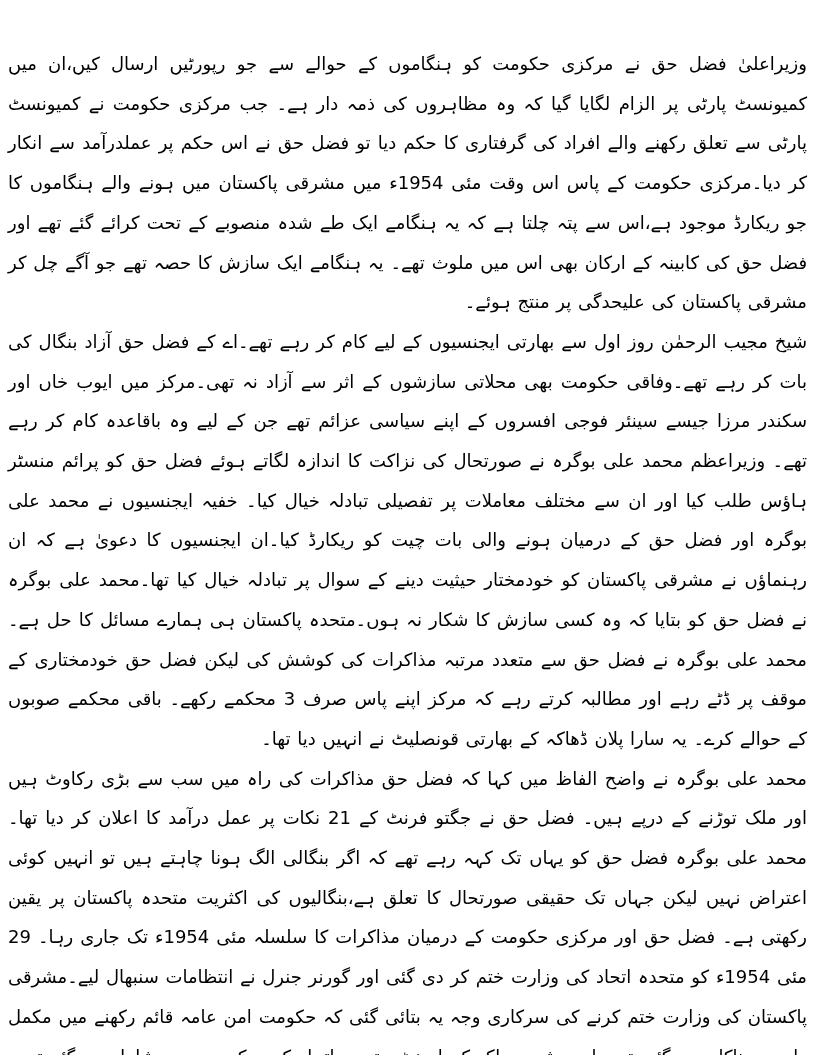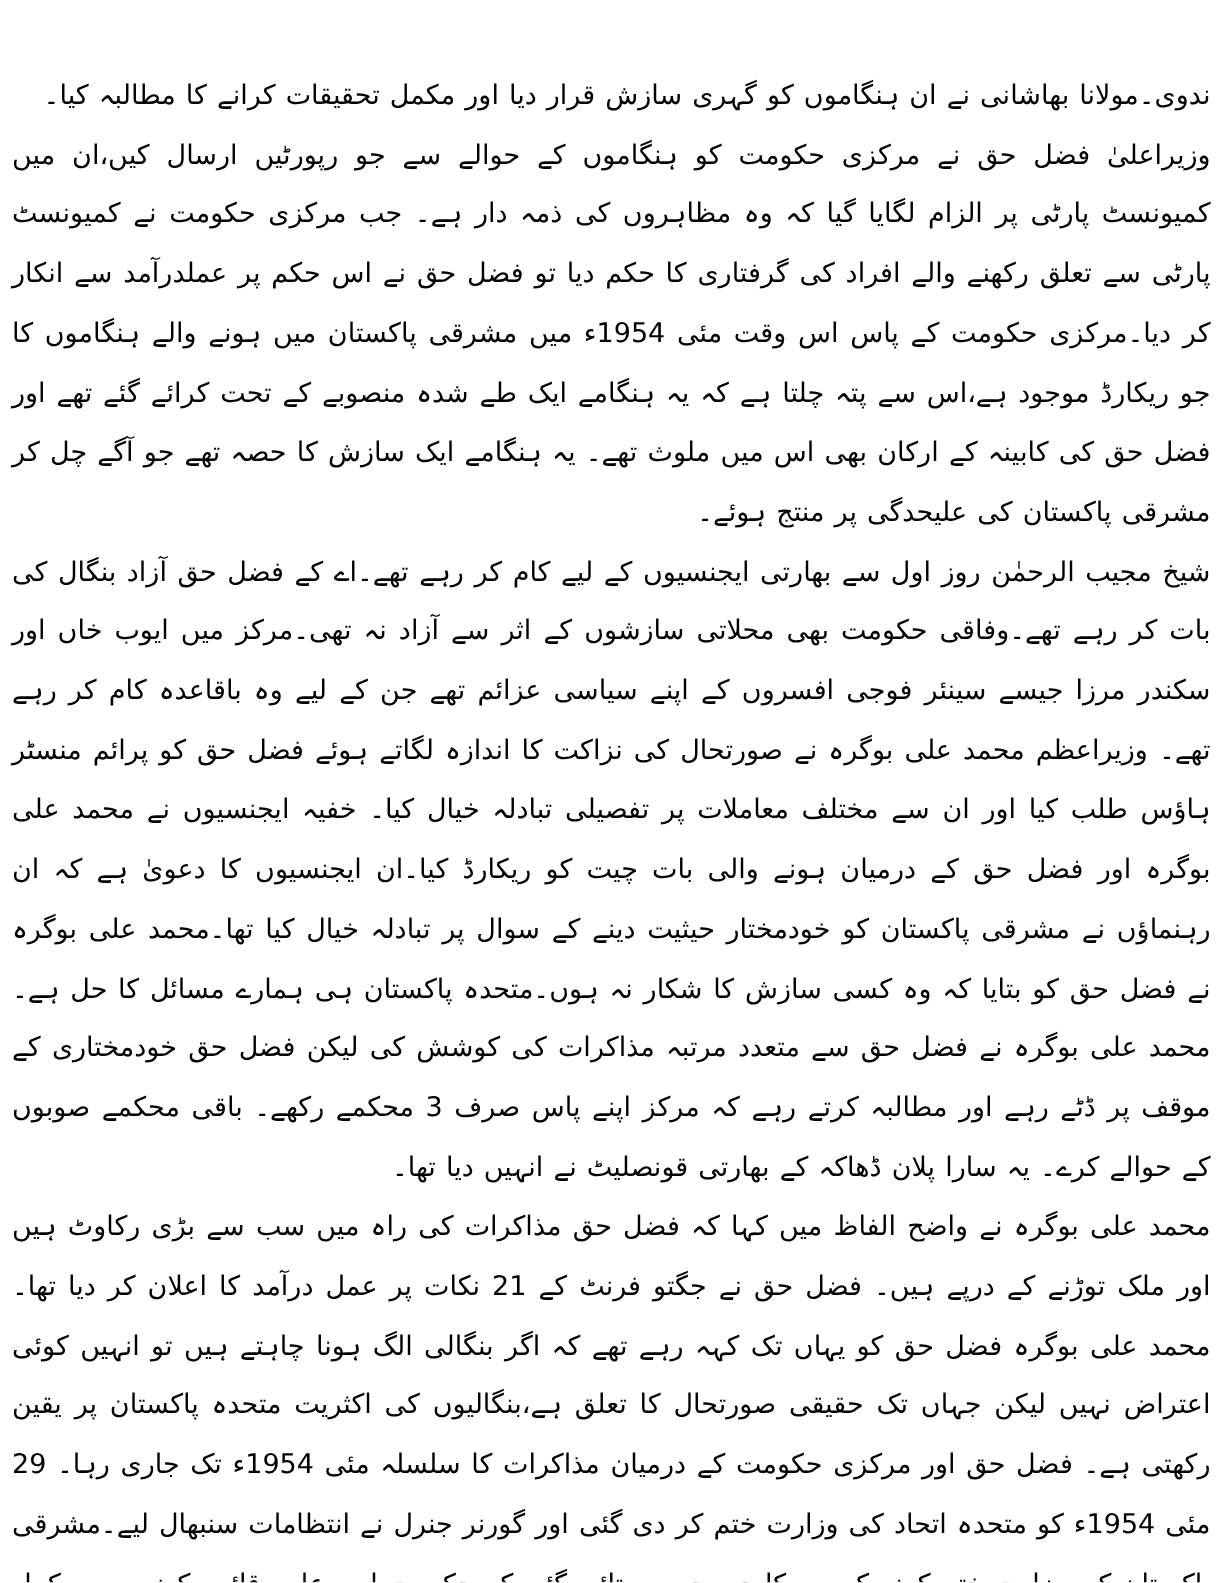--- a/index.html
+++ b/index.html
@@ -33,19 +33,18 @@
     margin: 0;
     padding: 0;
     word-spacing: 1px;
   }
 </style>
 </head>
 <body>
 
 <div class="page">
   <div class="text-body">
-    <p>ندوی۔مولانا بھاشانی نے ان ہنگاموں کو گہری سازش قرار دیا اور مکمل تحقیقات کرانے کا مطالبہ کیا۔</p>
     <p>وزیراعلیٰ فضل حق نے مرکزی حکومت کو ہنگاموں کے حوالے سے جو رپورٹیں ارسال کیں،ان میں کمیونسٹ پارٹی پر الزام لگایا گیا کہ وہ مظاہروں کی ذمہ دار ہے۔ جب مرکزی حکومت نے کمیونسٹ پارٹی سے تعلق رکھنے والے افراد کی گرفتاری کا حکم دیا تو فضل حق نے اس حکم پر عملدرآمد سے انکار کر دیا۔مرکزی حکومت کے پاس اس وقت مئی 1954ء میں مشرقی پاکستان میں ہونے والے ہنگاموں کا جو ریکارڈ موجود ہے،اس سے پتہ چلتا ہے کہ یہ ہنگامے ایک طے شدہ منصوبے کے تحت کرائے گئے تھے اور فضل حق کی کابینہ کے ارکان بھی اس میں ملوث تھے۔ یہ ہنگامے ایک سازش کا حصہ تھے جو آگے چل کر مشرقی پاکستان کی علیحدگی پر منتج ہوئے۔</p>
     <p>شیخ مجیب الرحمٰن روز اول سے بھارتی ایجنسیوں کے لیے کام کر رہے تھے۔اے کے فضل حق آزاد بنگال کی بات کر رہے تھے۔وفاقی حکومت بھی محلاتی سازشوں کے اثر سے آزاد نہ تھی۔مرکز میں ایوب خاں اور سکندر مرزا جیسے سینئر فوجی افسروں کے اپنے سیاسی عزائم تھے جن کے لیے وہ باقاعدہ کام کر رہے تھے۔ وزیراعظم محمد علی بوگرہ نے صورتحال کی نزاکت کا اندازہ لگاتے ہوئے فضل حق کو پرائم منسٹر ہاؤس طلب کیا اور ان سے مختلف معاملات پر تفصیلی تبادلہ خیال کیا۔ خفیہ ایجنسیوں نے محمد علی بوگرہ اور فضل حق کے درمیان ہونے والی بات چیت کو ریکارڈ کیا۔ان ایجنسیوں کا دعویٰ ہے کہ ان رہنماؤں نے مشرقی پاکستان کو خودمختار حیثیت دینے کے سوال پر تبادلہ خیال کیا تھا۔محمد علی بوگرہ نے فضل حق کو بتایا کہ وہ کسی سازش کا شکار نہ ہوں۔متحدہ پاکستان ہی ہمارے مسائل کا حل ہے۔محمد علی بوگرہ نے فضل حق سے متعدد مرتبہ مذاکرات کی کوشش کی لیکن فضل حق خودمختاری کے موقف پر ڈٹے رہے اور مطالبہ کرتے رہے کہ مرکز اپنے پاس صرف 3 محکمے رکھے۔ باقی محکمے صوبوں کے حوالے کرے۔ یہ سارا پلان ڈھاکہ کے بھارتی قونصلیٹ نے انہیں دیا تھا۔</p>
     <p>محمد علی بوگرہ نے واضح الفاظ میں کہا کہ فضل حق مذاکرات کی راہ میں سب سے بڑی رکاوٹ ہیں اور ملک توڑنے کے درپے ہیں۔ فضل حق نے جگتو فرنٹ کے 21 نکات پر عمل درآمد کا اعلان کر دیا تھا۔محمد علی بوگرہ فضل حق کو یہاں تک کہہ رہے تھے کہ اگر بنگالی الگ ہونا چاہتے ہیں تو انہیں کوئی اعتراض نہیں لیکن جہاں تک حقیقی صورتحال کا تعلق ہے،بنگالیوں کی اکثریت متحدہ پاکستان پر یقین رکھتی ہے۔ فضل حق اور مرکزی حکومت کے درمیان مذاکرات کا سلسلہ مئی 1954ء تک جاری رہا۔ 29 مئی 1954ء کو متحدہ اتحاد کی وزارت ختم کر دی گئی اور گورنر جنرل نے انتظامات سنبھال لیے۔مشرقی پاکستان کی وزارت ختم کرنے کی سرکاری وجہ یہ بتائی گئی کہ حکومت امن عامہ قائم رکھنے میں مکمل طور پر ناکام ہو گئی تھی اور دشمن ملک کے ایجنٹ متحدہ اتحاد کی حکومت میں شامل ہو گئے تھے۔حکومت نے فضل حق کو غدار قرار دیا اور کہا کہ وہ مشرقی پاکستان کو الگ کرنا چاہتے تھے۔</p>
 
   </div>
 </div>
 
 </body></html>

